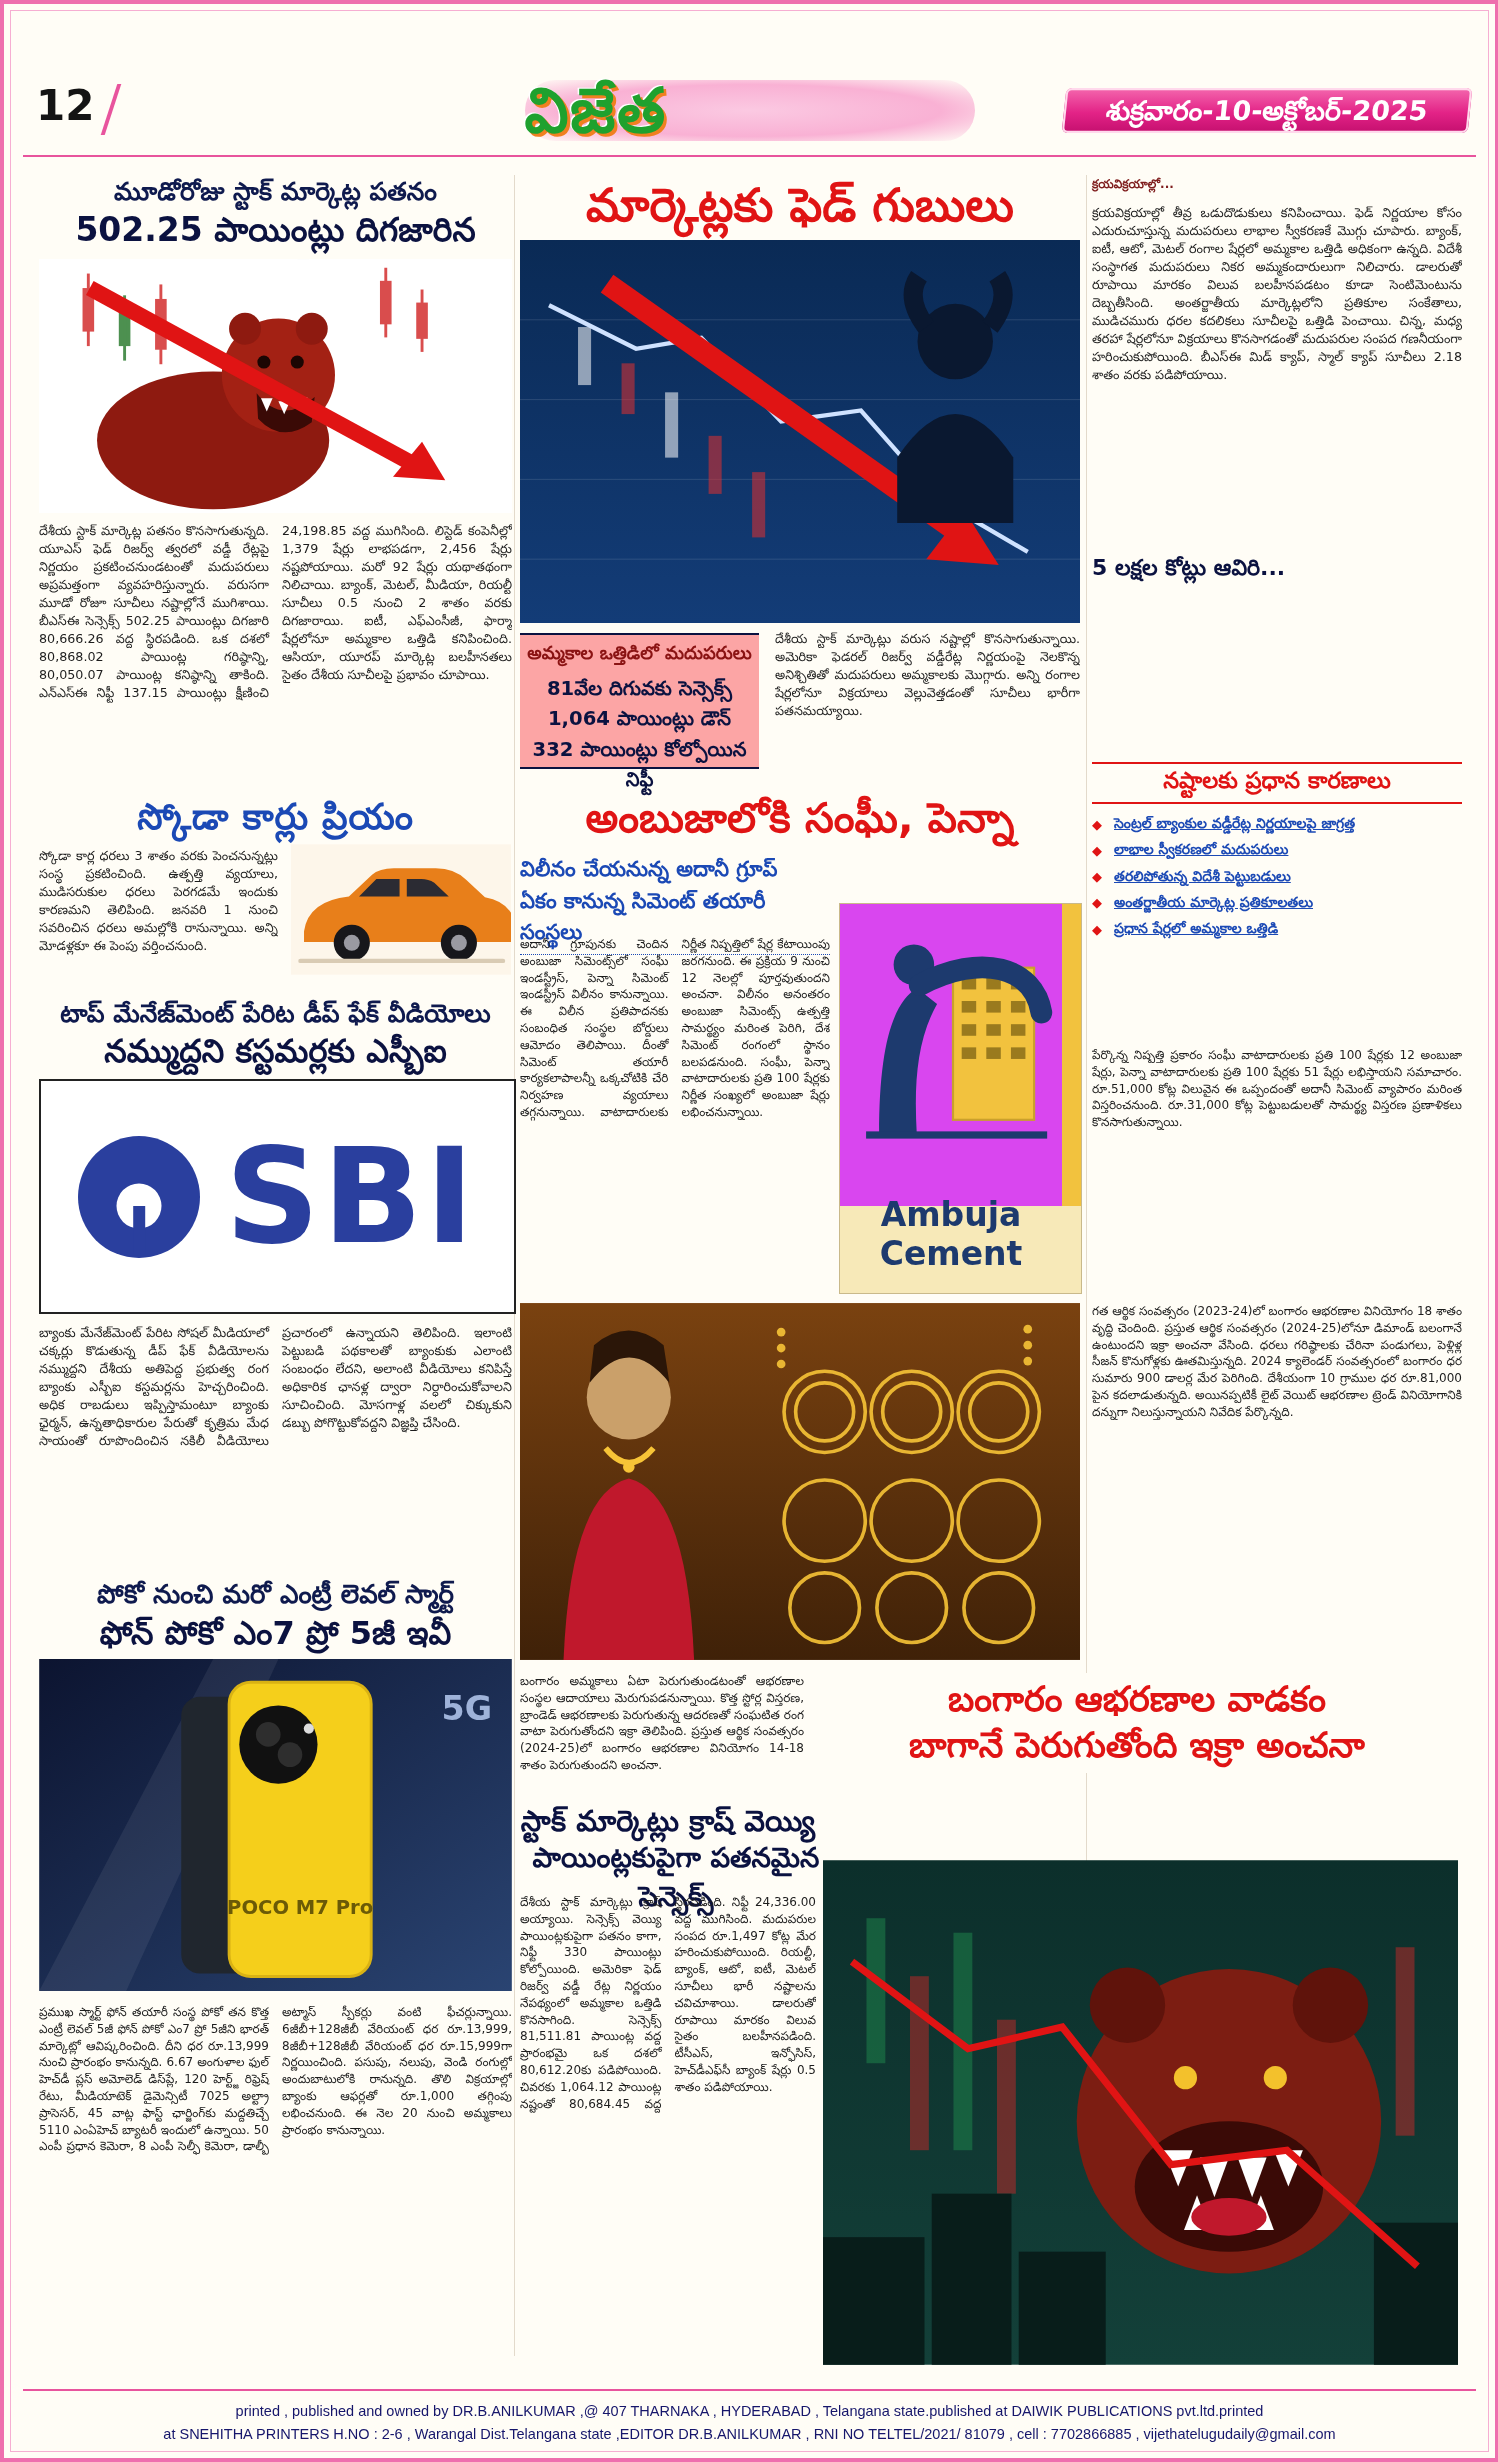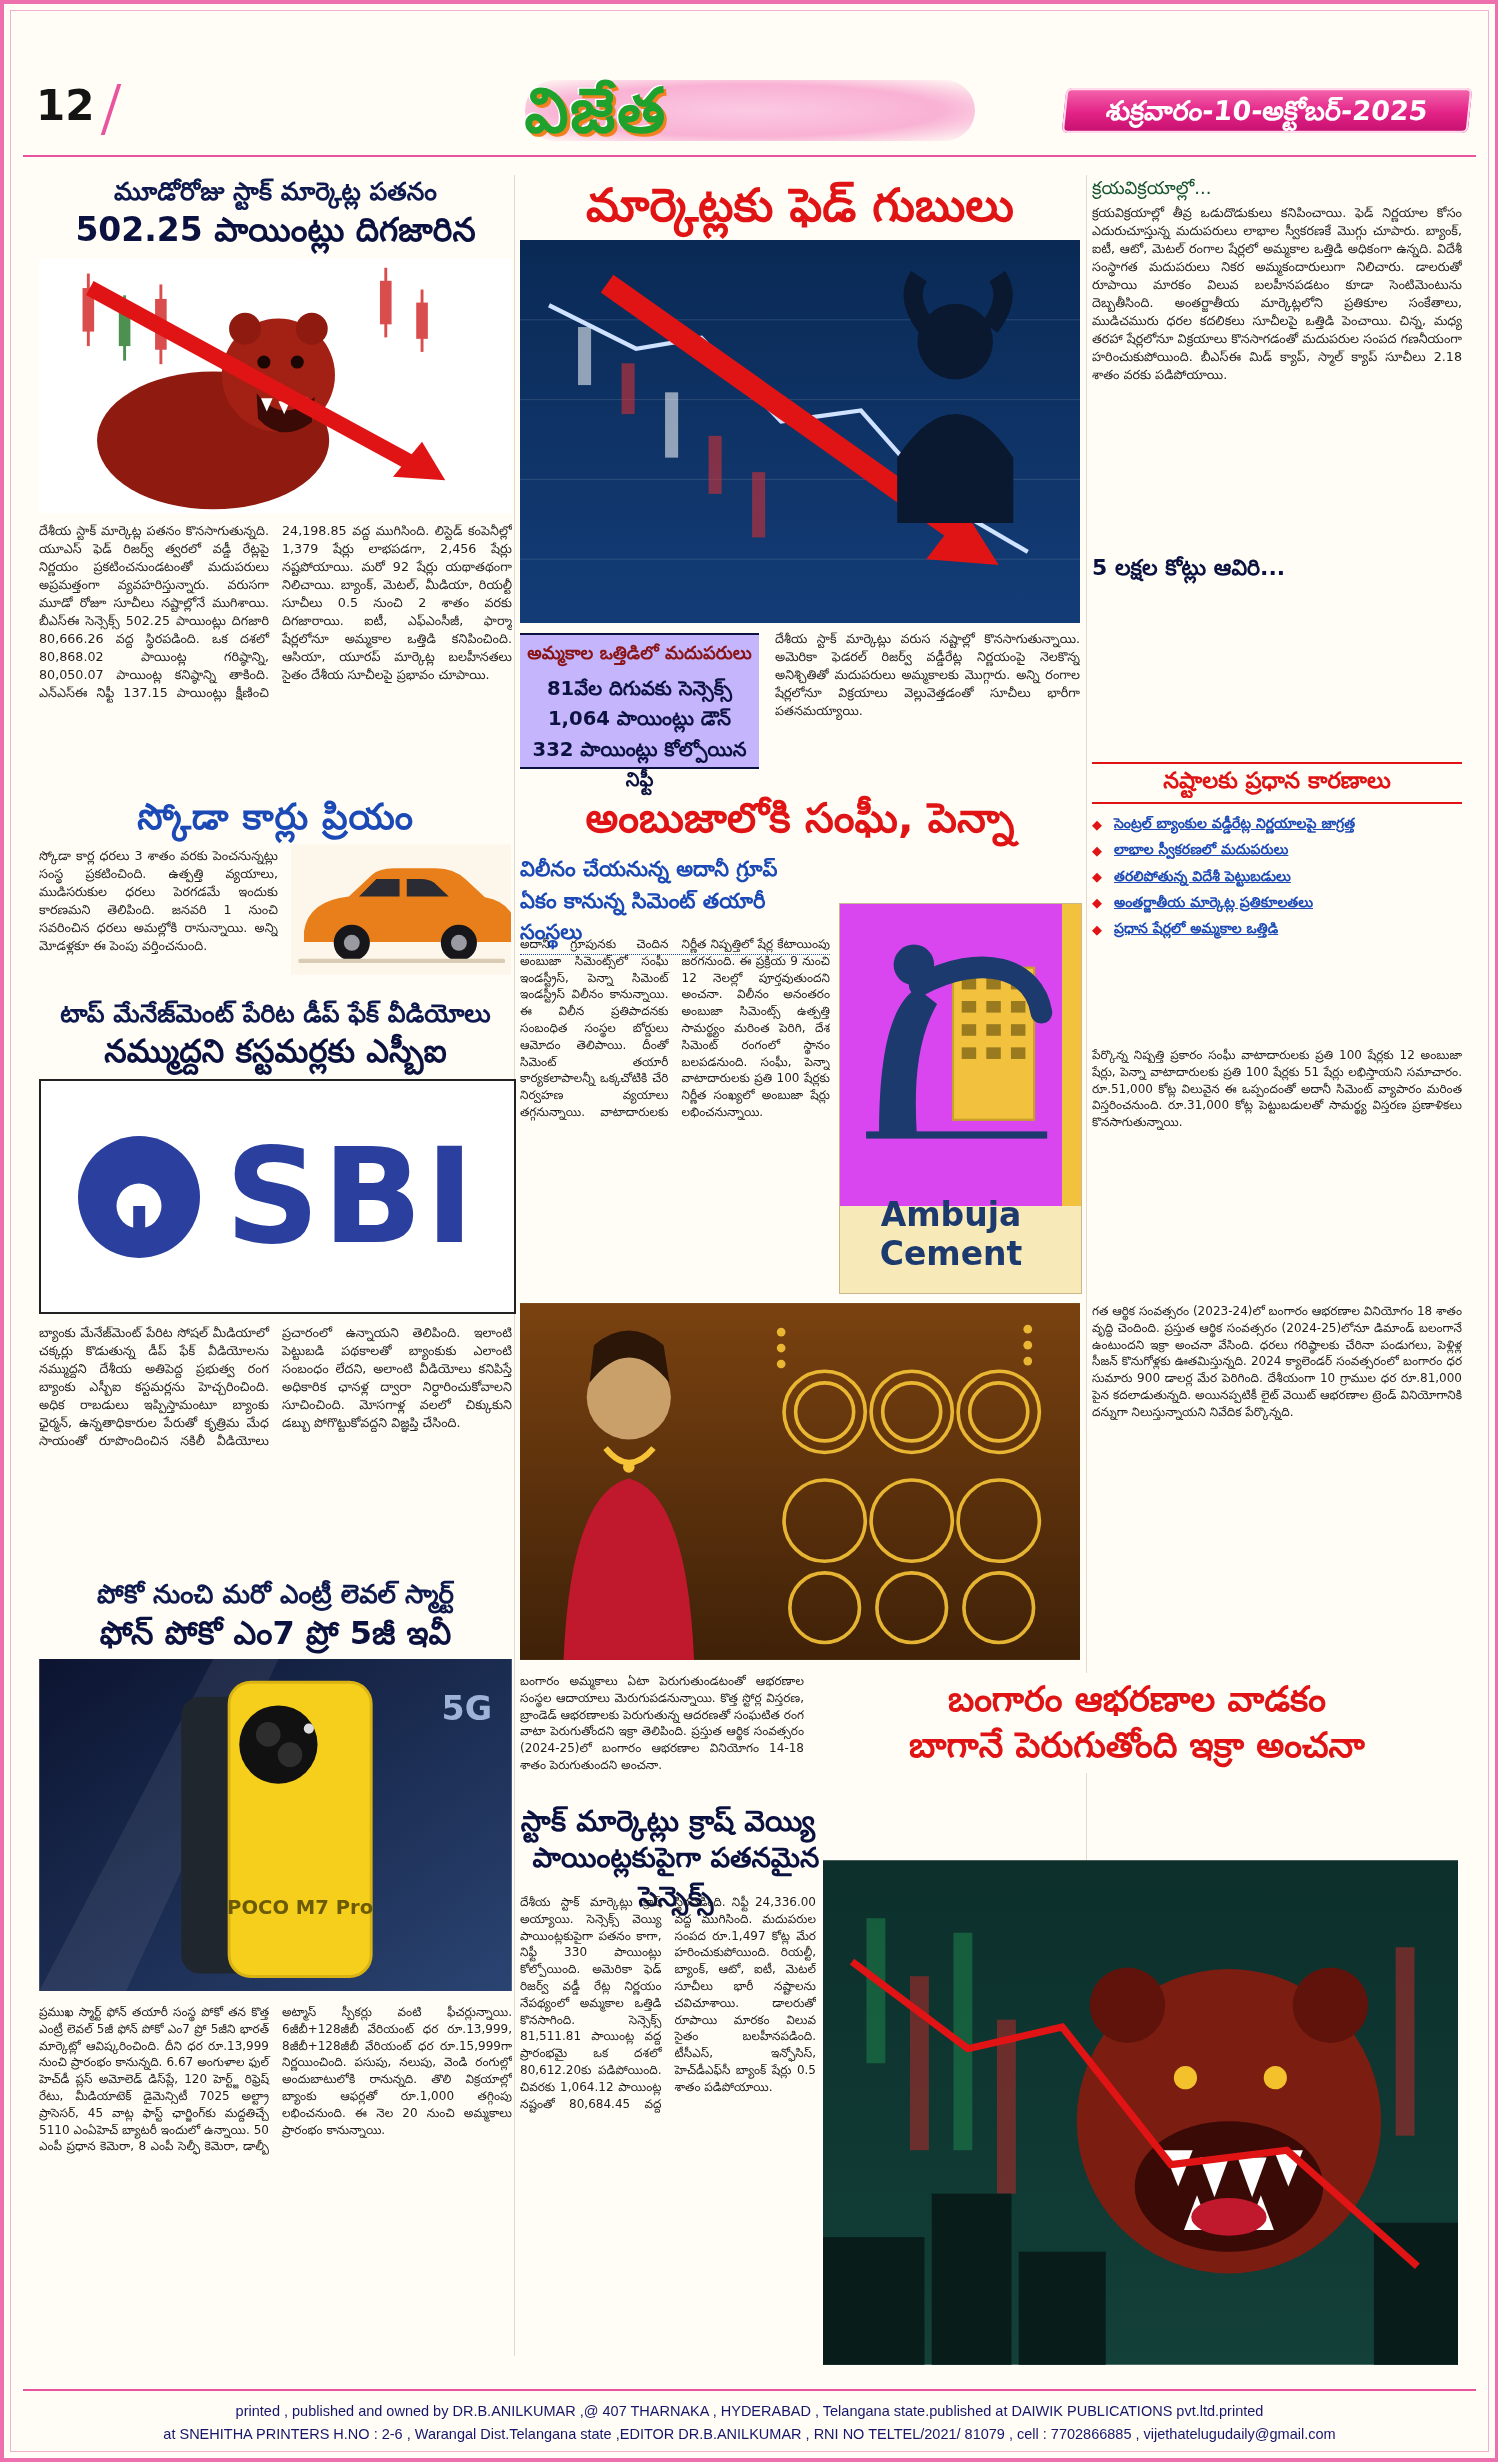--- a/index.html
+++ b/index.html
@@ -34,21 +34,21 @@
   
   .vrule{position:absolute;top:171px;bottom:102px;width:0.7px;background:#e3dacb;}
 
   
   .kicker{font-weight:bold;color:#0f1a4e;}
   .headline-dark{font-weight:bold;color:#0b1240;}
   .headline-red{font-weight:bold;color:#e01414;}
   .headline-blue{font-weight:bold;color:#1b49b5;}
 
   
-  .stats-box{border-top:2.9px solid #0b1240;border-bottom:2.9px solid #0b1240;padding:7.3px 4.4px;background:#c4b5fd;}
+  .stats-box{border-top:2.9px solid #0b1240;border-bottom:2.9px solid #0b1240;padding:7.3px 4.4px;background:#fca5a5;}
   .stats-title{font-size:18px;font-weight:bold;color:#8a1313;text-align:center;margin-bottom:5.8px;}
   .stat-line{font-size:19.6px;font-weight:bold;color:#0b1240;text-align:center;line-height:1.55;}
 
   
   .bullet{display:block;font-size:14px;font-weight:bold;color:#1b49b5;line-height:1.35;margin:7.3px 0;padding-left:22px;position:relative;text-decoration:underline;}
   .bullet::before{content:"◆";position:absolute;left:0;top:1.5px;font-size:13px;color:#e01414;}
 
   
   .sbi-box{border:2.2px solid #222;background:#ffffff;display:flex;align-items:center;justify-content:center;gap:25px;}
   .sbi-circle{width:122px;height:122px;border-radius:50%;background:#2a3f9e;position:relative;flex:0 0 auto;}
@@ -333,21 +333,21 @@
         <polygon points="572,410 592,465 612,410"></polygon>
           <polygon points="622,400 642,450 662,400"></polygon>
         <polygon points="498,510 516,462 534,510"></polygon>
           <polygon points="586,510 604,462 622,510"></polygon>
       </g>
       <ellipse cx="560" cy="492" rx="52" ry="26" fill="#c0182c"></ellipse>
       <polyline points="40,140 200,260 330,230 480,420 640,400 820,560" fill="none" stroke="#e01414" stroke-width="10"></polyline>
     </svg>
   </div>
 
-  <div class="abs" style="left:1088px;top:173px;width:370px;font-size:18px;font-weight:normal;color:#14532d;">క్రయవిక్రయాల్లో...</div>
+  <div class="abs" style="left:1088px;top:173px;width:370px;font-size:12px;font-weight:bold;color:#7f1d1d;">క్రయవిక్రయాల్లో...</div>
   <div class="abs just body-text clip" style="left:1088px;top:200px;width:370px;height:344px;">క్రయవిక్రయాల్లో తీవ్ర ఒడుదొడుకులు కనిపించాయి. ఫెడ్ నిర్ణయాల కోసం ఎదురుచూస్తున్న మదుపరులు లాభాల స్వీకరణకే మొగ్గు చూపారు. బ్యాంక్, ఐటీ, ఆటో, మెటల్ రంగాల షేర్లలో అమ్మకాల ఒత్తిడి అధికంగా ఉన్నది. విదేశీ సంస్థాగత మదుపరులు నికర అమ్మకందారులుగా నిలిచారు. డాలరుతో రూపాయి మారకం విలువ బలహీనపడటం కూడా సెంటిమెంటును దెబ్బతీసింది. అంతర్జాతీయ మార్కెట్లలోని ప్రతికూల సంకేతాలు, ముడిచమురు ధరల కదలికలు సూచీలపై ఒత్తిడి పెంచాయి. చిన్న, మధ్య తరహా షేర్లలోనూ విక్రయాలు కొనసాగడంతో మదుపరుల సంపద గణనీయంగా హరించుకుపోయింది. బీఎస్ఈ మిడ్ క్యాప్, స్మాల్ క్యాప్ సూచీలు 2.18 శాతం వరకు పడిపోయాయి.</div>
 
   <div class="abs" style="left:1088px;top:551px;width:370px;font-size:22px;font-weight:bold;color:#0b1240;">5 లక్షల కోట్లు ఆవిరి...</div>
 
   <div class="abs center headline-red" style="left:1088px;top:758px;width:370px;font-size:22.5px;border-top:2.2px solid #e01414;border-bottom:2.2px solid #e01414;padding:2.9px 0;">నష్టాలకు ప్రధాన కారణాలు</div>
 
   <div class="abs" style="left:1088px;top:803px;width:370px;height:231px;">
     <span class="bullet">సెంట్రల్ బ్యాంకుల వడ్డీరేట్ల నిర్ణయాలపై జాగ్రత్త</span>
     <span class="bullet">లాభాల స్వీకరణలో మదుపరులు</span>
     <span class="bullet">తరలిపోతున్న విదేశీ పెట్టుబడులు</span>

